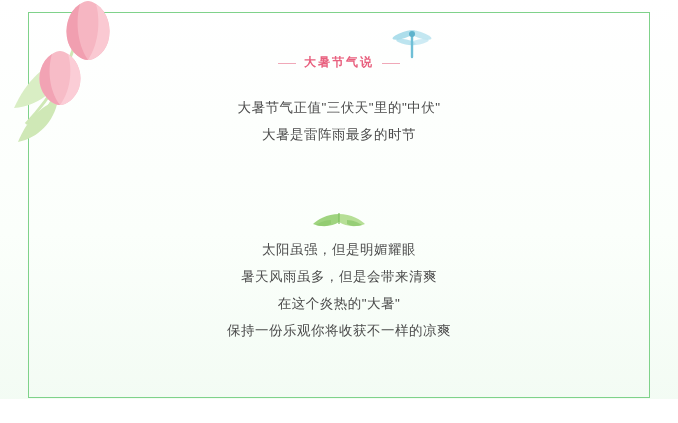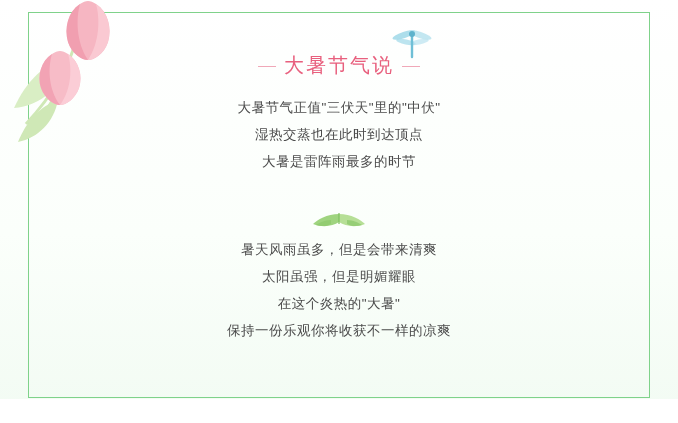--- a/index.html
+++ b/index.html
@@ -73,22 +73,22 @@
   .title-wrap {
     position: absolute;
     top: 52px;
     left: 0;
     width: 678px;
     text-align: center;
   }
   .title {
     display: inline-block;
     position: relative;
-    font-size: 20px;
-    font-weight: normal;
+    font-size: 12px;
+    font-weight: bold;
     color: #e8607e;
     letter-spacing: 2px;
     padding: 0 26px;
   }
   .title::before,
   .title::after {
     content: "";
     position: absolute;
     top: 50%;
     width: 18px;
@@ -156,35 +156,34 @@
       </g>
     </svg>
   </div>
 
   <div class="title-wrap">
     <span class="title">大暑节气说</span>
   </div>
 
   <div class="stanza one">
     <p>大暑节气正值"三伏天"里的"中伏"</p>
-    <p>湿热交蒸也在此时到达顶点</p>
     <p>大暑是雷阵雨最多的时节</p>
   </div>
 
   <div class="leaf-divider">
     <svg width="60" height="22" viewBox="0 0 60 22" xmlns="http://www.w3.org/2000/svg">
       <path d="M30 4 C18 4, 8 10, 4 14 C14 18, 24 16, 30 12 Z" fill="#9fd47f"></path>
       <path d="M30 4 C42 4, 52 10, 56 14 C46 18, 36 16, 30 12 Z" fill="#b6df96"></path>
       <path d="M22 10 C16 10, 10 13, 7 15 C13 17, 19 16, 22 14 Z" fill="#8ec96e" opacity="0.8"></path>
       <path d="M38 10 C44 10, 50 13, 53 15 C47 17, 41 16, 38 14 Z" fill="#8ec96e" opacity="0.8"></path>
       <path d="M30 3 L30 14" stroke="#7fc05f" stroke-width="1.2"></path>
     </svg>
   </div>
 
   <div class="stanza two">
+    <p>太阳虽强，但是明媚耀眼</p>
     <p>暑天风雨虽多，但是会带来清爽</p>
-    <p>太阳虽强，但是明媚耀眼</p>
     <p>在这个炎热的"大暑"</p>
     <p>保持一份乐观你将收获不一样的凉爽</p>
   </div>
 
   <div class="bottom-band"></div>
 </div>
 
 </body></html>

